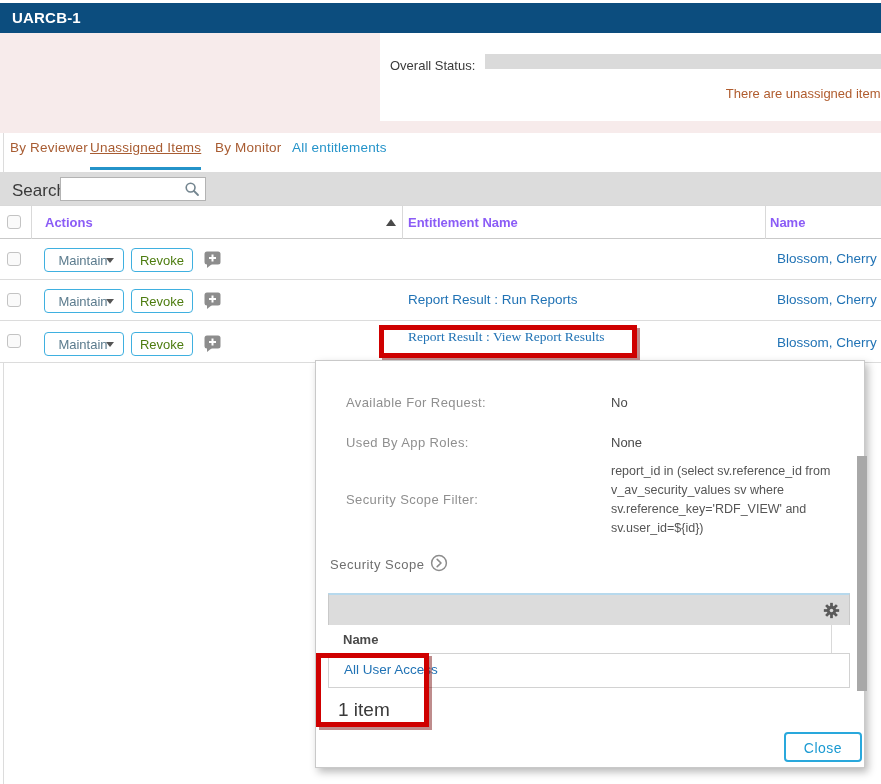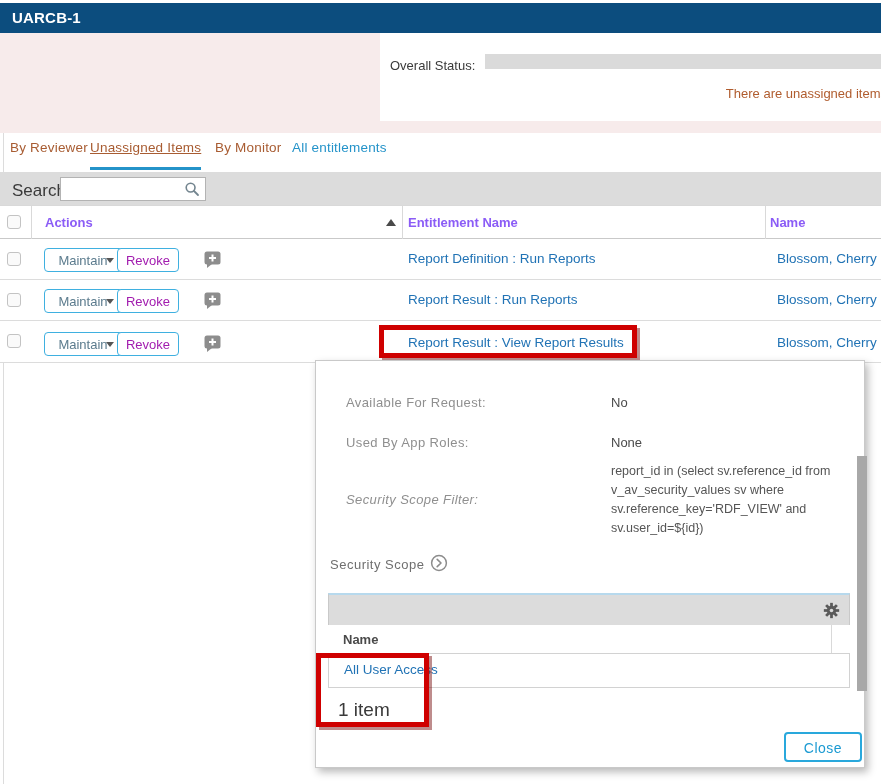--- a/index.html
+++ b/index.html
@@ -49,21 +49,21 @@
   .sort-asc{position:absolute;left:386px;top:13px;width:0;height:0;
     border-left:5px solid transparent;border-right:5px solid transparent;border-bottom:7px solid #4a4a4a;}
   .row{position:absolute;left:0;width:881px;height:41px;border-bottom:1px solid #dcdcdc;box-sizing:border-box;background:#fff;}
   .checkbox{position:absolute;width:14px;height:14px;background:#fafafa;border:1px solid #c3c3c3;
     border-radius:3px;box-sizing:border-box;}
   .btn{position:absolute;box-sizing:border-box;border:1px solid #3fb0e0;border-radius:4px;background:#fff;
     font-size:13px;text-align:center;cursor:pointer;}
   .btn-maintain{left:44px;top:9px;width:80px;height:24px;line-height:22px;color:#5b7b8d;padding-right:8px;}
   .btn-maintain .caret{position:absolute;right:9px;top:9px;width:0;height:0;
     border-left:4.5px solid transparent;border-right:4.5px solid transparent;border-top:5px solid #555;}
-  .btn-revoke{left:117px;top:9px;width:62px;height:24px;line-height:22px;color:#a21caf;}
+  .btn-revoke{left:131px;top:9px;width:62px;height:24px;line-height:22px;color:#4d7c0f;}
   .cmt{position:absolute;left:204px;top:12px;width:17px;height:17px;cursor:pointer;}
   .link{color:#2173b5;text-decoration:none;font-size:13.5px;cursor:pointer;}
   .ent-link{position:absolute;left:408px;top:12px;}
   .name-link{position:absolute;left:777px;top:12px;}
 
   
   .redbox{position:absolute;border:5px solid #cf0000;box-sizing:border-box;
     box-shadow:3px 3px 0 rgba(110,0,0,.45);background:transparent;}
   .redbox1{left:379px;top:325px;width:258px;height:33px;z-index:40;}
   .redbox2{left:316px;top:653px;width:113px;height:74px;z-index:60;}
@@ -141,21 +141,20 @@
 <div class="row" style="top:239px;">
   <div class="checkbox" style="left:7px;top:13px;"></div>
   <button class="btn btn-maintain"><span>Maintain</span><span class="caret"></span></button>
   <button class="btn btn-revoke">Revoke</button>
   <svg class="cmt" viewBox="0 0 17 17">
     <rect x="0.5" y="0.5" width="16" height="13" rx="2.5" fill="#8d8d8d"></rect>
     <polygon points="3,13 3,17 8,13" fill="#8d8d8d"></polygon>
     <line x1="8.5" y1="3.5" x2="8.5" y2="10.5" stroke="#ffffff" stroke-width="2"></line>
     <line x1="5" y1="7" x2="12" y2="7" stroke="#ffffff" stroke-width="2"></line>
   </svg>
-  <a class="link ent-link">Report Definition : Run Reports</a>
   <a class="link name-link">Blossom, Cherry</a>
 </div>
 
 <div class="row" style="top:280px;">
   <div class="checkbox" style="left:7px;top:13px;"></div>
   <button class="btn btn-maintain"><span>Maintain</span><span class="caret"></span></button>
   <button class="btn btn-revoke">Revoke</button>
   <svg class="cmt" viewBox="0 0 17 17">
     <rect x="0.5" y="0.5" width="16" height="13" rx="2.5" fill="#8d8d8d"></rect>
     <polygon points="3,13 3,17 8,13" fill="#8d8d8d"></polygon>
@@ -169,35 +168,35 @@
 <div class="row" style="top:321px;height:42px;">
   <div class="checkbox" style="left:7px;top:13px;"></div>
   <button class="btn btn-maintain" style="top:11px;"><span>Maintain</span><span class="caret"></span></button>
   <button class="btn btn-revoke" style="top:11px;">Revoke</button>
   <svg class="cmt" style="top:14px;" viewBox="0 0 17 17">
     <rect x="0.5" y="0.5" width="16" height="13" rx="2.5" fill="#8d8d8d"></rect>
     <polygon points="3,13 3,17 8,13" fill="#8d8d8d"></polygon>
     <line x1="8.5" y1="3.5" x2="8.5" y2="10.5" stroke="#ffffff" stroke-width="2"></line>
     <line x1="5" y1="7" x2="12" y2="7" stroke="#ffffff" stroke-width="2"></line>
   </svg>
-  <a class="link ent-link" style="top:14px;">Report Result : View Report Results</a>
+  <a class="link ent-link" style="top:8px;font-family:Liberation Serif, serif;">Report Result : View Report Results</a>
   <a class="link name-link" style="top:14px;">Blossom, Cherry</a>
 </div>
 
 <div class="redbox redbox1"></div>
 
 <div class="abs modal">
 
   <span class="fld-label" style="top:34px;">Available For Request:</span>
   <span class="fld-value" style="top:34px;">No</span>
 
   <span class="fld-label" style="top:74px;">Used By App Roles:</span>
   <span class="fld-value" style="top:74px;">None</span>
 
-  <span class="fld-label" style="top:131px;font-style:italic;">Security Scope Filter:</span>
+  <span class="fld-label" style="top:131px;">Security Scope Filter:</span>
   <div class="fld-value sql" style="top:101px;">report_id in (select sv.reference_id from v_av_security_values sv where sv.reference_key='RDF_VIEW' and sv.user_id=${id})</div>
 
   <div class="section-title">
     <span>Security Scope</span><svg width="18" height="18" viewBox="0 0 18 18">
       <circle cx="9" cy="9" r="7.4" fill="none" stroke="#8c8c8c" stroke-width="1.5"></circle>
       <path d="M7.2 5.4 L11 9 L7.2 12.6" fill="none" stroke="#8c8c8c" stroke-width="1.6" stroke-linecap="round" stroke-linejoin="round"></path>
     </svg>
   </div>
 
   <div class="inner-table">

